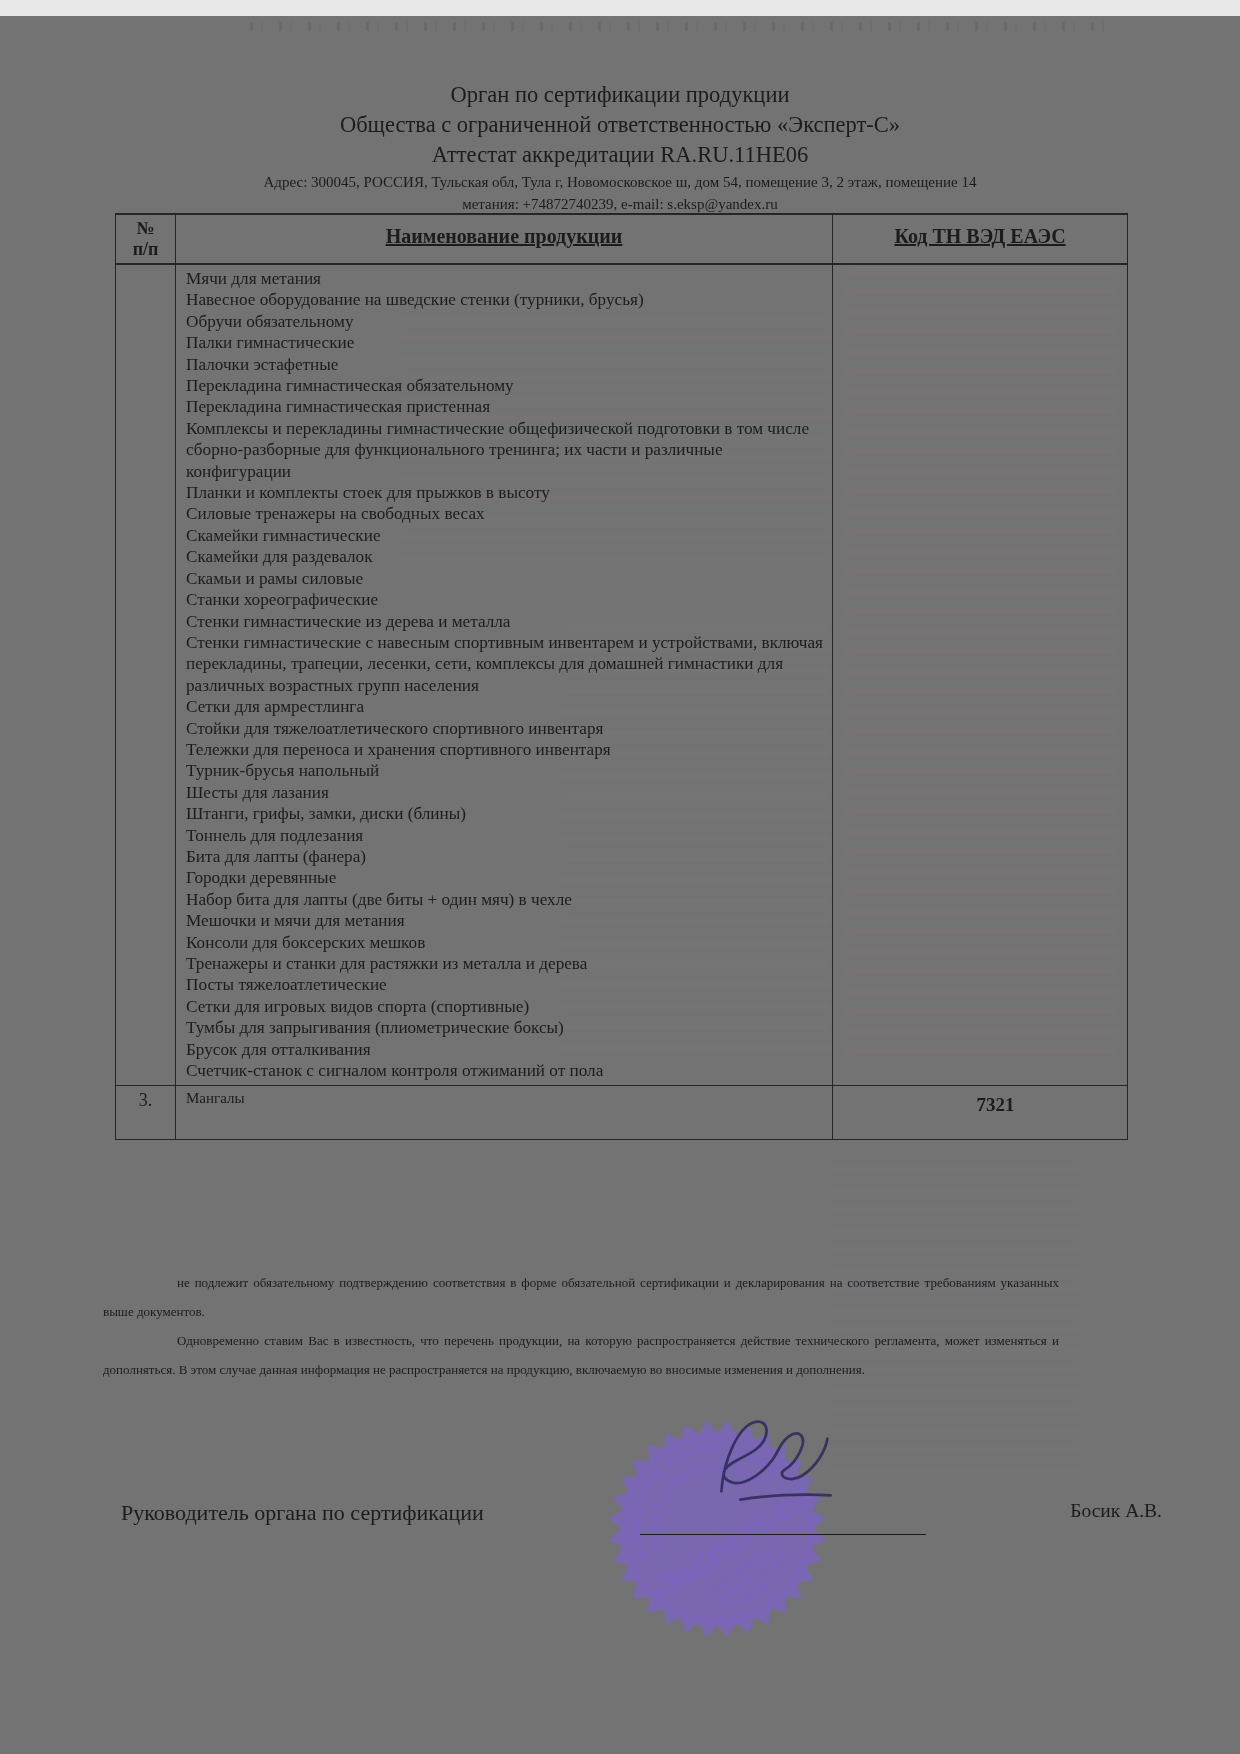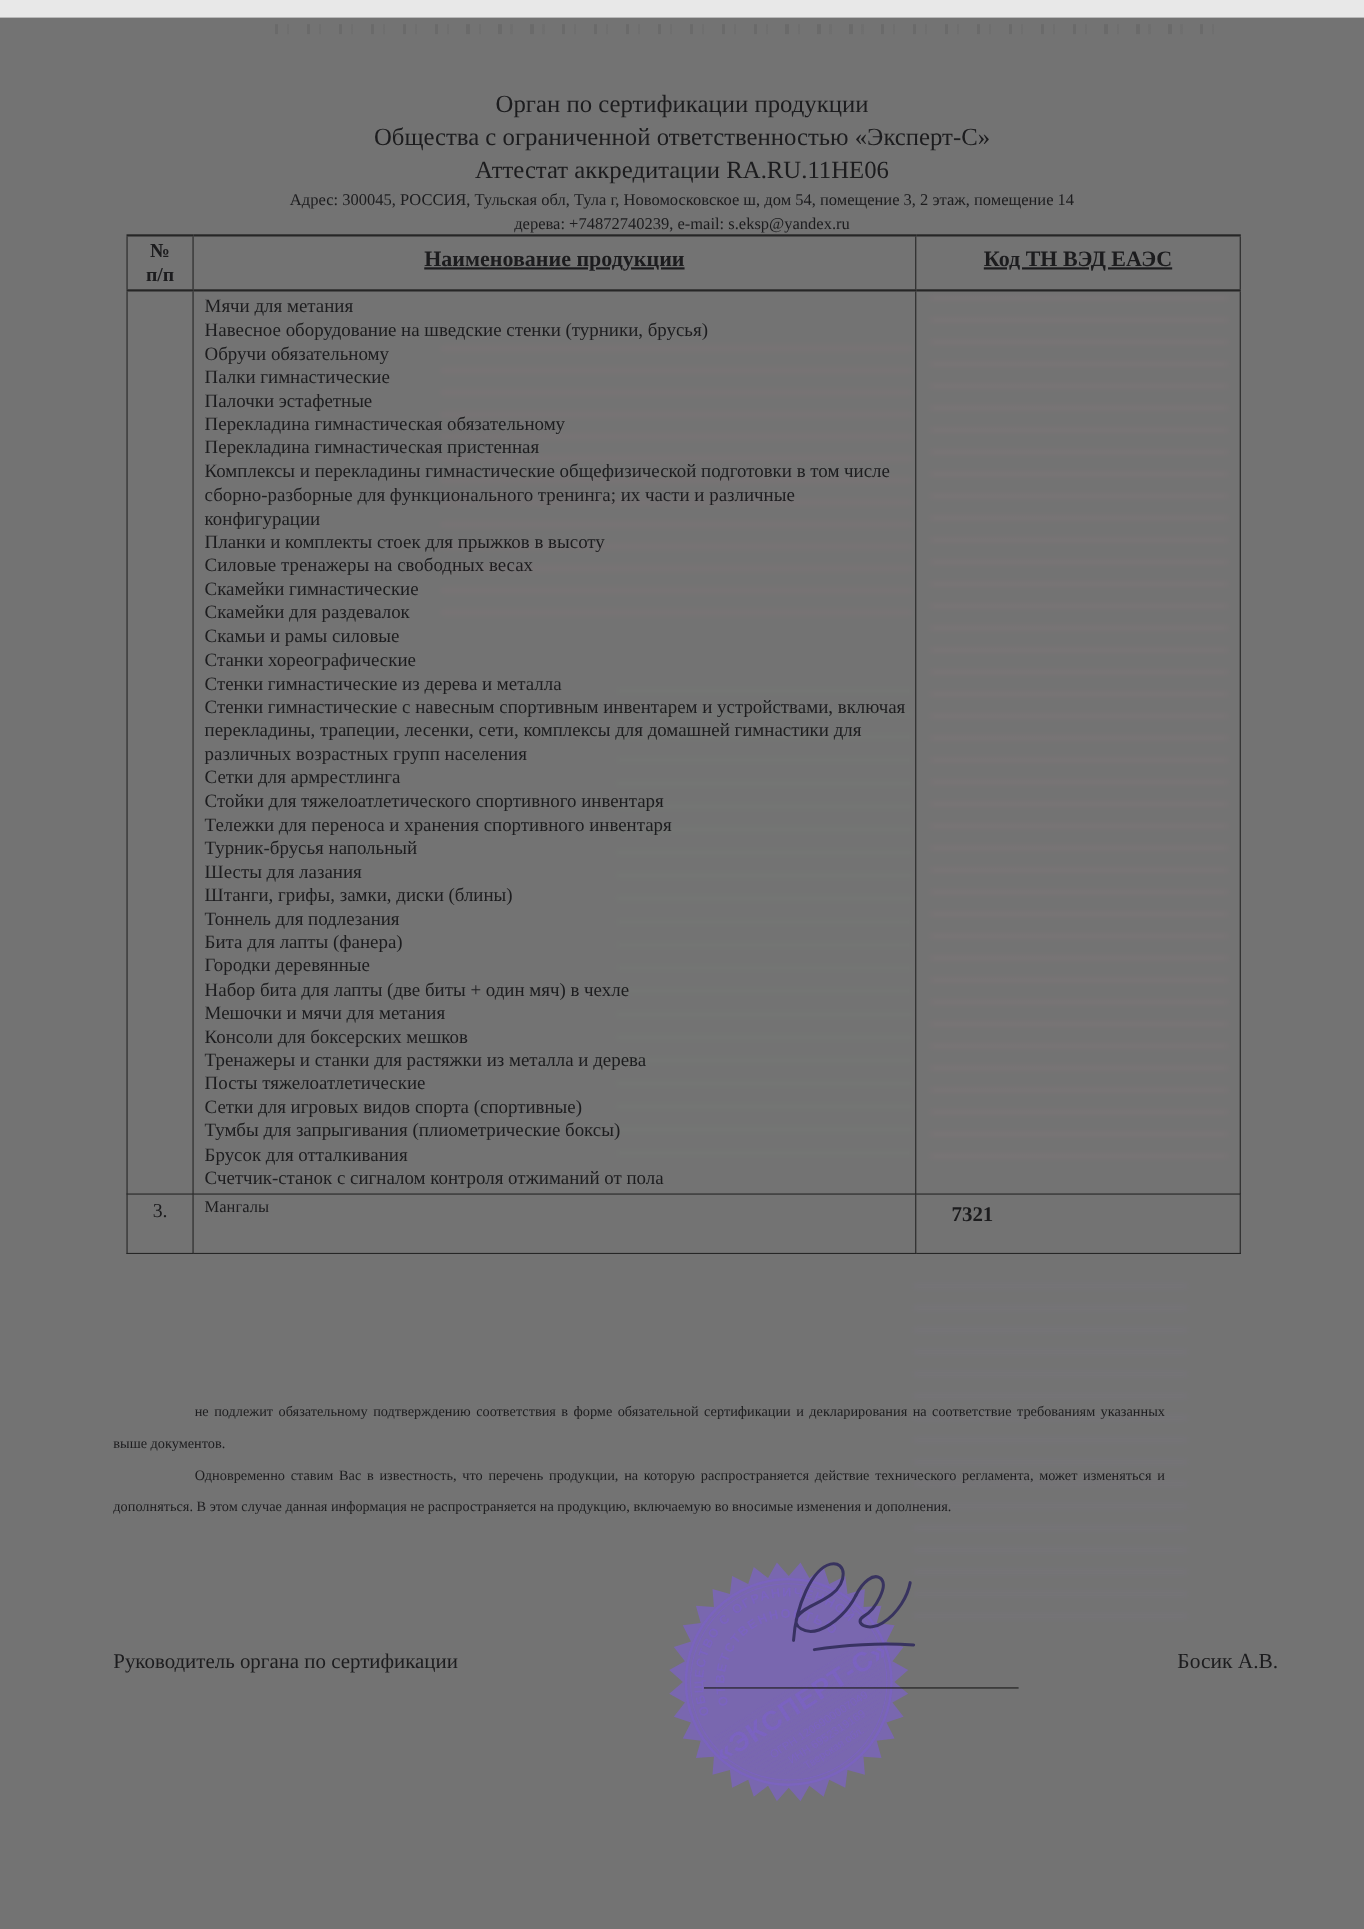--- a/index.html
+++ b/index.html
@@ -39,32 +39,32 @@
   .doc-table thead th { border-bottom:2.4px solid #262626; border-top:2.4px solid #262626; }
   .doc-table th.num-h { font-size:18px; font-weight:bold; text-align:center; padding:3px 0; line-height:21px; }
   .doc-table th.name-h, .doc-table th.code-h {
     font-size:20px; font-weight:bold; text-align:center; padding:10px 4px;text-decoration:underline;
   }
   .cell-products { padding:3px 6px 4px 10px; }
   .prod-line { font-size:17.2px; line-height:21.4px; }
   .row-mangals td { height:44px; }
   .row-mangals .num-c { text-align:center; font-size:18px; padding-top:4px; }
   .row-mangals .name-c { font-size:15px; padding:4px 0 0 10px; }
-  .row-mangals .code-c { text-align:left; font-size:19px; font-weight:bold; padding-top:8px;padding-left:32px; }
+  .row-mangals .code-c { text-align:center; font-size:19px; font-weight:bold; padding-top:8px;padding-left:32px; }
 
   
   .para {
     position:absolute; left:103px; width:956px;
     font-size:13px; line-height:29px; text-align:justify; text-indent:74px;
   }
   .para1 { top:1252px; }
   .para2 { top:1310px; }
 
   
-  .sig-label { position:absolute; left:103px; top:1484px; font-size:19px; }
+  .sig-label { position:absolute; left:121px; top:1484px; font-size:22px; }
   .sig-name  { position:absolute; right:78px; top:1484px; font-size:19.5px; }
   .sig-line  {
     position:absolute; left:640px; top:1518px; width:286px; height:0;
     border-top:1.7px solid #1a1a1a; z-index:4;
   }
 
   
   .stamp { position:absolute; left:606px; top:1402px; width:222px; height:222px; z-index:3; opacity:.92; }
   .stamp text { font-family:"Liberation Sans", sans-serif; }
   .handsign { position:absolute; left:692px; top:1390px; width:168px; height:118px; z-index:5; }
@@ -78,21 +78,21 @@
   <div class="ghost pink" style="left:845px; top:252px;  width:272px; height:800px; opacity:.55;"></div>
   <div class="ghost pink" style="left:400px; top:288px;  width:430px; height:270px; opacity:.45;"></div>
   <div class="ghost green" style="left:560px; top:600px;  width:270px; height:450px; opacity:.5;"></div>
   <div class="ghost violet" style="left:830px; top:1140px; width:250px; height:330px; opacity:.5;"></div>
 
   <header class="doc-header">
     <div class="h1">Орган по сертификации продукции</div>
     <div class="h1">Общества с ограниченной ответственностью «Эксперт-С»</div>
     <div class="h1">Аттестат аккредитации RA.RU.11НЕ06</div>
     <div class="small">Адрес: 300045, РОССИЯ, Тульская обл, Тула г, Новомосковское ш, дом 54, помещение 3, 2 этаж, помещение 14</div>
-    <div class="small">дерева: +74872740239, e-mail: s.eksp@yandex.ru</div>
+    <div class="small">метания: +74872740239, e-mail: s.eksp@yandex.ru</div>
   </header>
 
   <table class="doc-table">
     <colgroup>
         <col class="c1">
         <col class="c2">
         <col class="c3">
       </colgroup>
     <thead>
       <tr>

